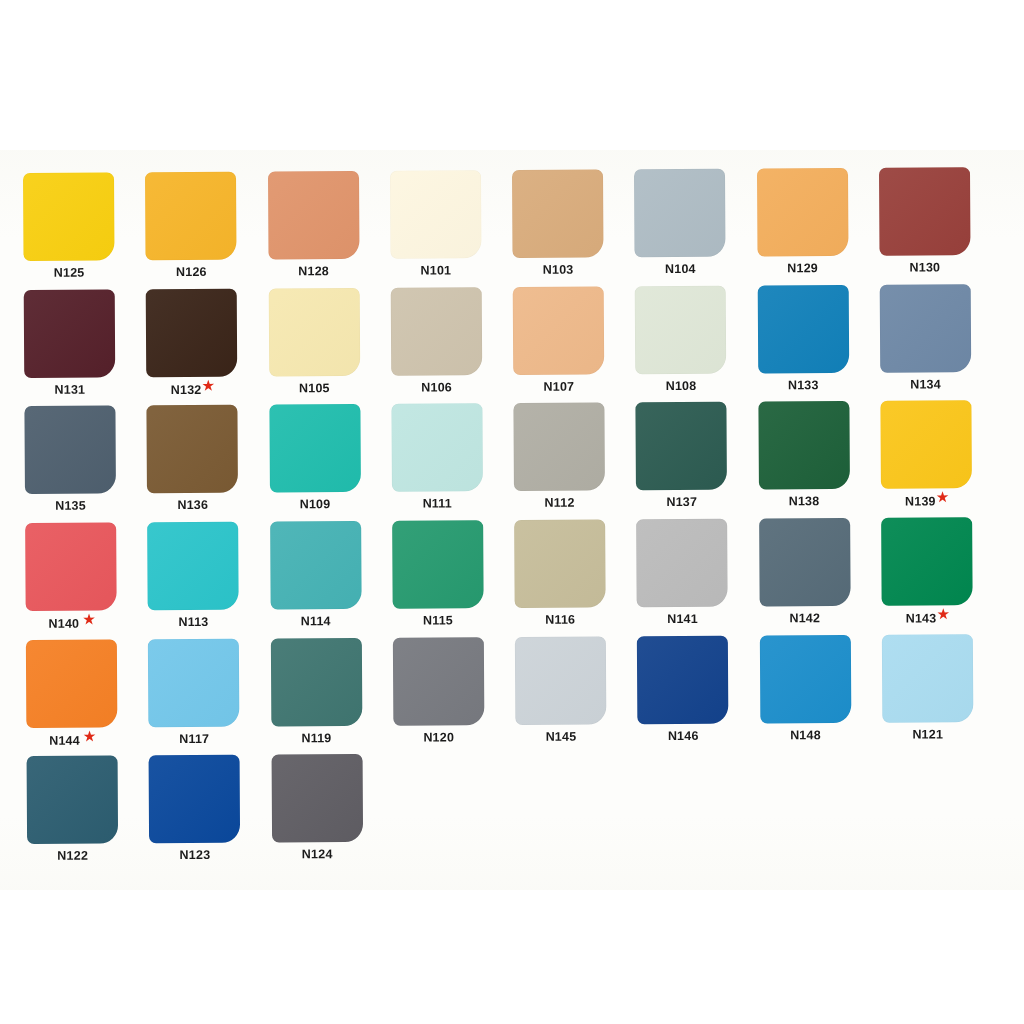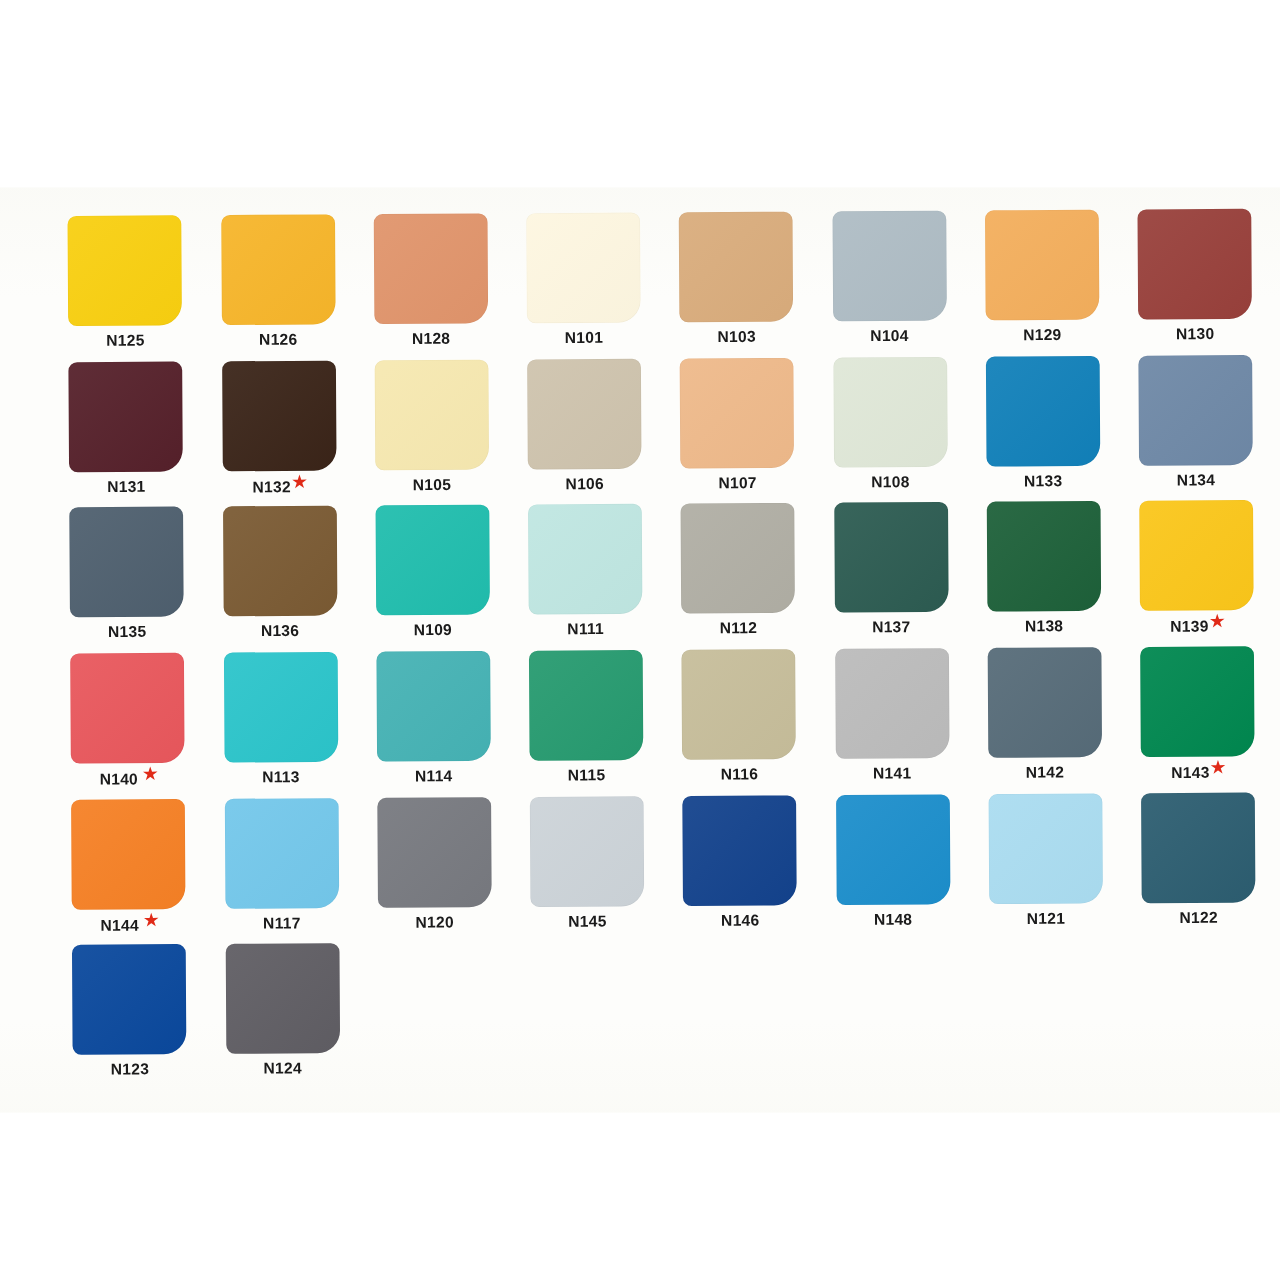--- a/index.html
+++ b/index.html
@@ -51,21 +51,21 @@
     row-gap: 0px;
     
     transform: rotate(-0.35deg);
     transform-origin: 0 0;
   }
 
   .cell {
     position: relative;
     display: flex;
     flex-direction: column;
-    align-items: flex-end;
+    align-items: flex-start;
   }
 
   .chip {
     width: 91px;
     height: 88px;
     border-radius: 7px 7px 18px 7px;
     box-shadow: 0 0 0 0.5px rgba(0,0,0,0.035) inset;
     position: relative;
   }
   
@@ -236,20 +236,24 @@
         </div>
         <div class="cell">
           <div class="chip" style="background: rgb(245, 128, 37);"></div>
           <div class="caption"><span>N144</span><span class="star spaced" style="color: rgb(224, 42, 23);">★</span></div>
         </div>
         <div class="cell">
           <div class="chip" style="background: rgb(115, 199, 234);"></div>
           <div class="caption"><span>N117</span></div>
         </div>
         <div class="cell">
+          <div class="chip" style="background: rgb(63, 117, 112);"></div>
+          <div class="caption"><span>N119</span></div>
+        </div>
+        <div class="cell">
           <div class="chip" style="background: rgb(119, 121, 127);"></div>
           <div class="caption"><span>N120</span></div>
         </div>
         <div class="cell">
           <div class="chip" style="background: rgb(204, 211, 216);"></div>
           <div class="caption"><span>N145</span></div>
         </div>
         <div class="cell">
           <div class="chip" style="background: rgb(19, 66, 140);"></div>
           <div class="caption"><span>N146</span></div>

